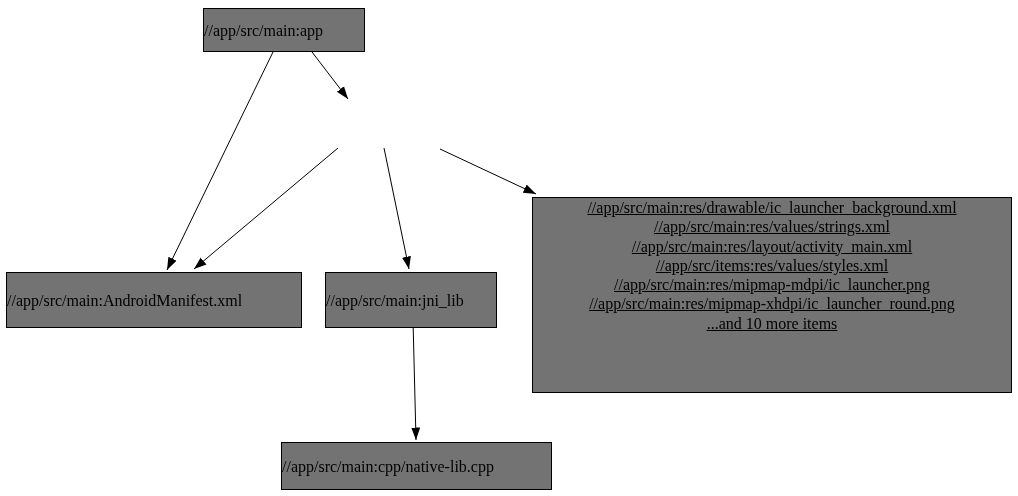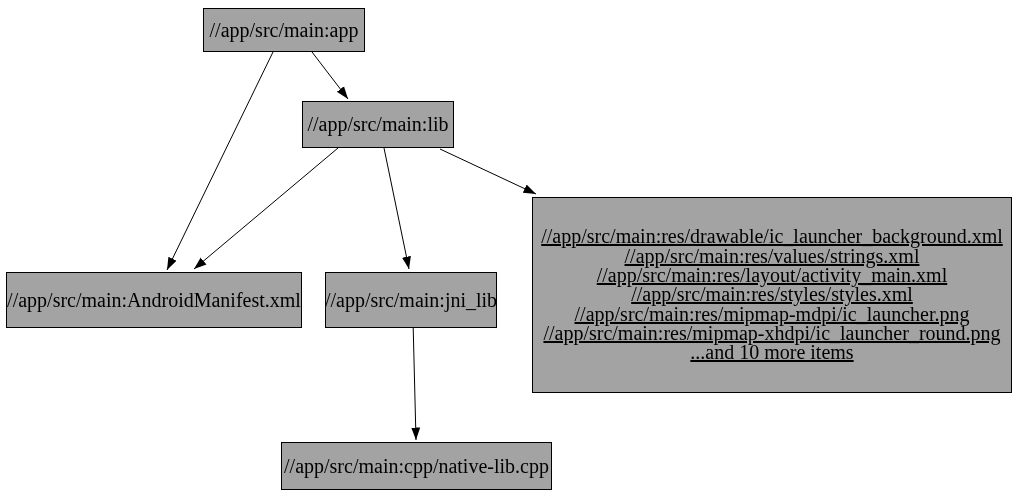--- a/index.html
+++ b/index.html
@@ -19,26 +19,25 @@
   .edges-layer {
     position: absolute;
     left: 0;
     top: 0;
     pointer-events: none;
   }
   .node {
     position: absolute;
     box-sizing: border-box;
     border: 1px solid #000000;
-    background: #a3a3a3;
+    background: #737373;
     display: flex;
     align-items: center;
-    justify-content: center;
     text-align: center;
-    font-size: 20px;
+    font-size: 16px;
     line-height: 19px;
     white-space: nowrap;
   }
   .node.multiline {
     flex-direction: column;
   }
   .node.multiline > div {
     line-height: 19.3px;
     text-decoration: underline;
   }
@@ -59,37 +58,34 @@
     <line x1="338" y1="148" x2="194" y2="269" stroke="#000000" stroke-width="1" marker-end="url(#arrow)"></line>
     <line x1="384" y1="148" x2="409" y2="269" stroke="#000000" stroke-width="1" marker-end="url(#arrow)"></line>
     <line x1="440" y1="149" x2="536" y2="194" stroke="#000000" stroke-width="1" marker-end="url(#arrow)"></line>
     <line x1="413" y1="320" x2="416" y2="440" stroke="#000000" stroke-width="1" marker-end="url(#arrow)"></line>
   </svg>
 
   <div class="node" style="left:203px; top:8px; width:162px; height:44px;">
     <span>//app/src/main:app</span>
   </div>
 
-  <div class="node" style="left:302px; top:101px; width:152px; height:47px;">
-    <span>//app/src/main:lib</span>
-  </div>
 
   <div class="node" style="left:6px; top:272px; width:296px; height:56px;">
     <span>//app/src/main:AndroidManifest.xml</span>
   </div>
 
   <div class="node" style="left:325px; top:272px; width:172px; height:56px;">
     <span>//app/src/main:jni_lib</span>
   </div>
 
   <div class="node multiline" style="left:532px; top:197px; width:480px; height:196px;">
     <div>//app/src/main:res/drawable/ic_launcher_background.xml</div>
     <div>//app/src/main:res/values/strings.xml</div>
     <div>//app/src/main:res/layout/activity_main.xml</div>
-    <div>//app/src/main:res/styles/styles.xml</div>
+    <div>//app/src/items:res/values/styles.xml</div>
     <div>//app/src/main:res/mipmap-mdpi/ic_launcher.png</div>
     <div>//app/src/main:res/mipmap-xhdpi/ic_launcher_round.png</div>
     <div>...and 10 more items</div>
   </div>
 
   <div class="node" style="left:281px; top:442px; width:271px; height:48px;">
     <span>//app/src/main:cpp/native-lib.cpp</span>
   </div>
 
 </div>

